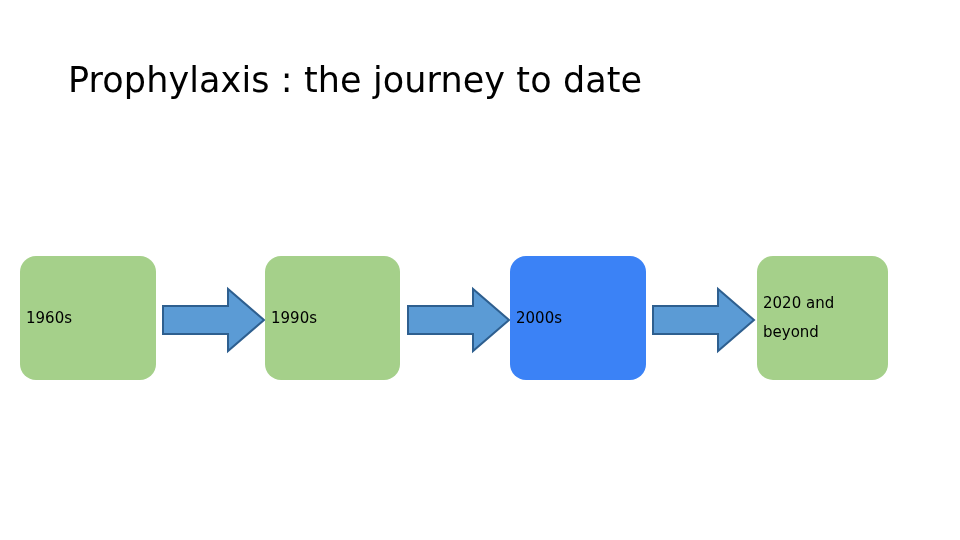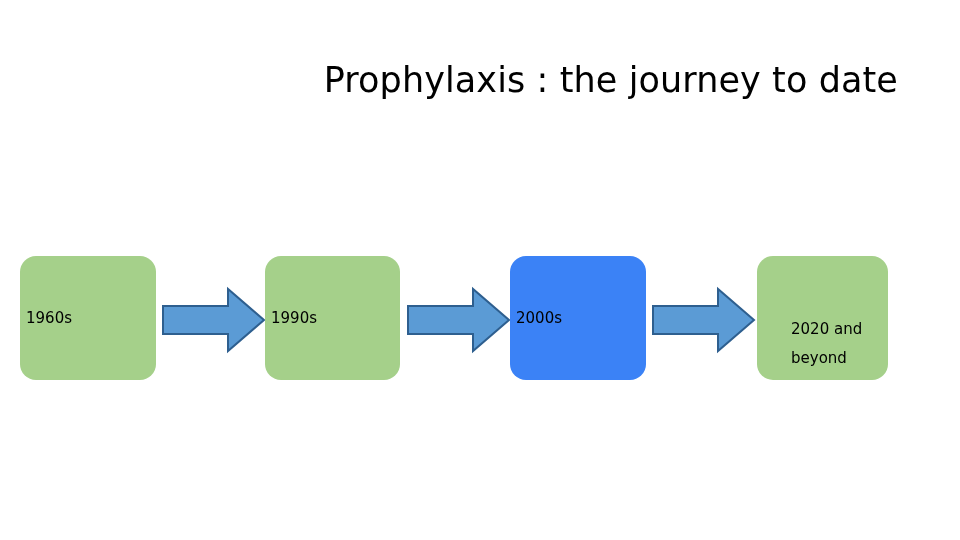--- a/index.html
+++ b/index.html
@@ -28,21 +28,20 @@
     left: 68px;
     top: 57px;
     width: 830px;
     font-family: "DejaVu Sans", sans-serif;
     font-size: 35px;
     font-weight: 400;
     line-height: 46px;
     color: #000000;
     letter-spacing: 0.1px;
     white-space: nowrap;
-    text-align: right;
   }
 
   
   #timeline {
     position: absolute;
     left: 0;
     top: 0;
     width: 960px;
     height: 540px;
   }
@@ -65,22 +64,21 @@
     line-height: 29px;
     color: #000000;
     text-align: left;
     padding: 0 6px;
     box-sizing: border-box;
     white-space: pre-line;
   }
 
   .stage-label.align-left {
     text-align: left;
-    padding-left: 34px;
-    margin-top: 26px;
+    padding-left: 6px;
   }
 
   .arrow-wrap {
     position: absolute;
   }
   .arrow-wrap svg {
     display: block;
     width: 100%;
     height: 100%;
     overflow: visible;

